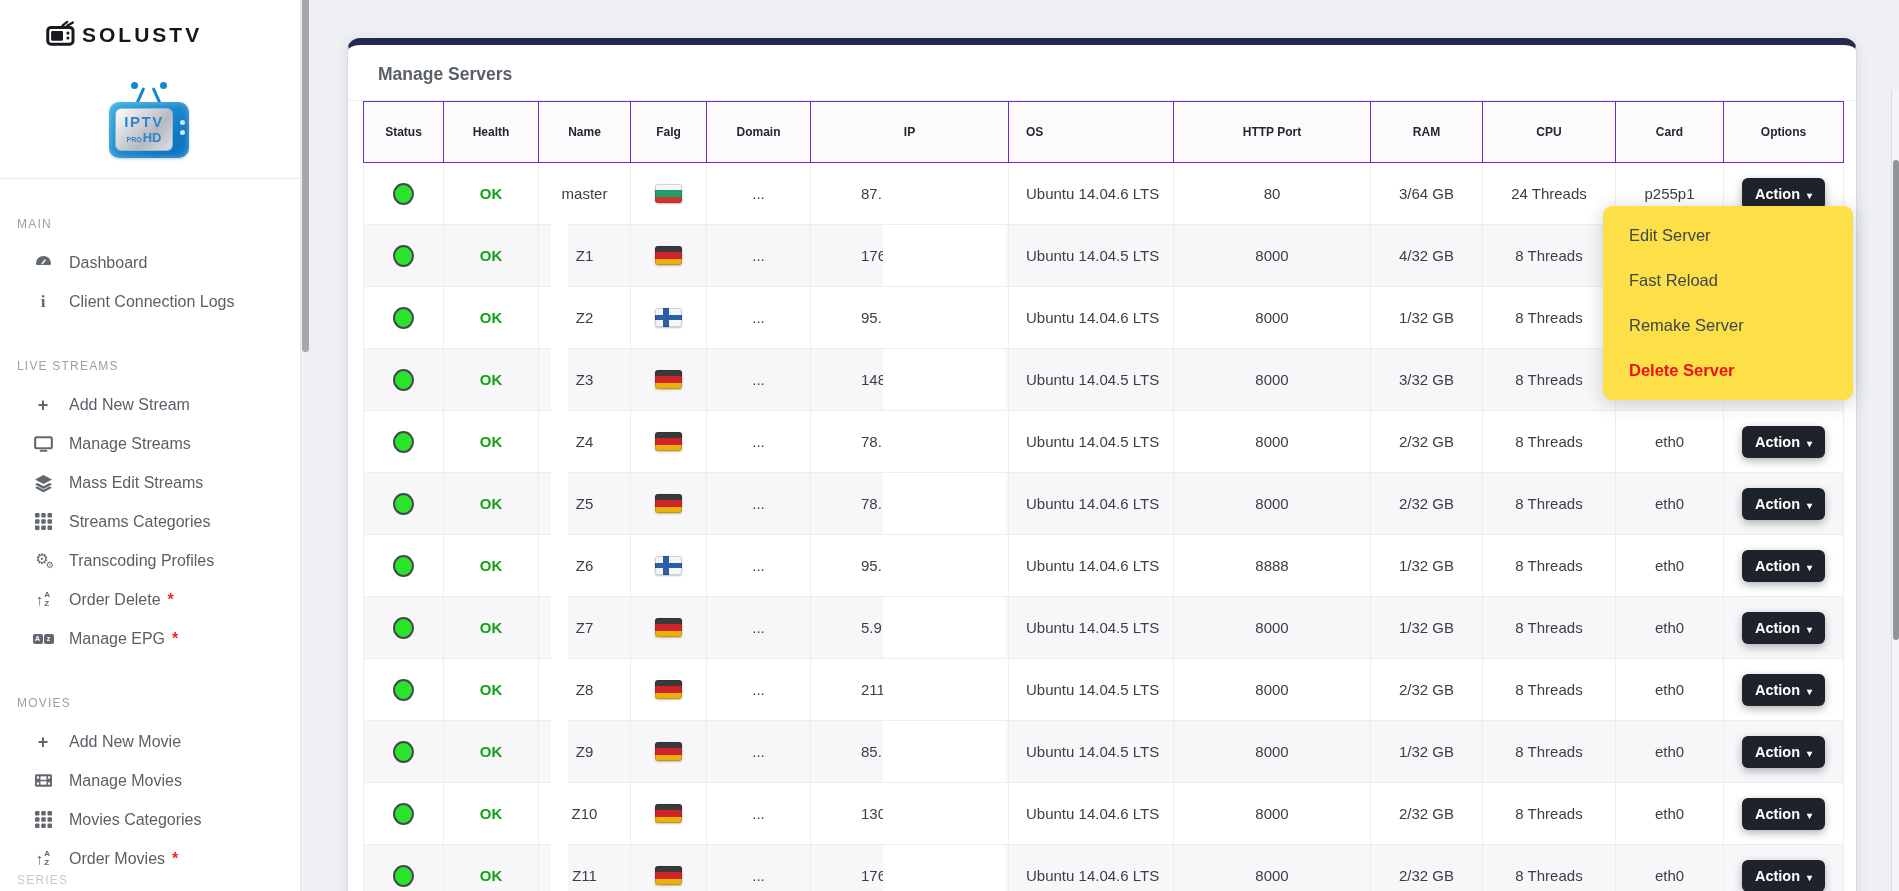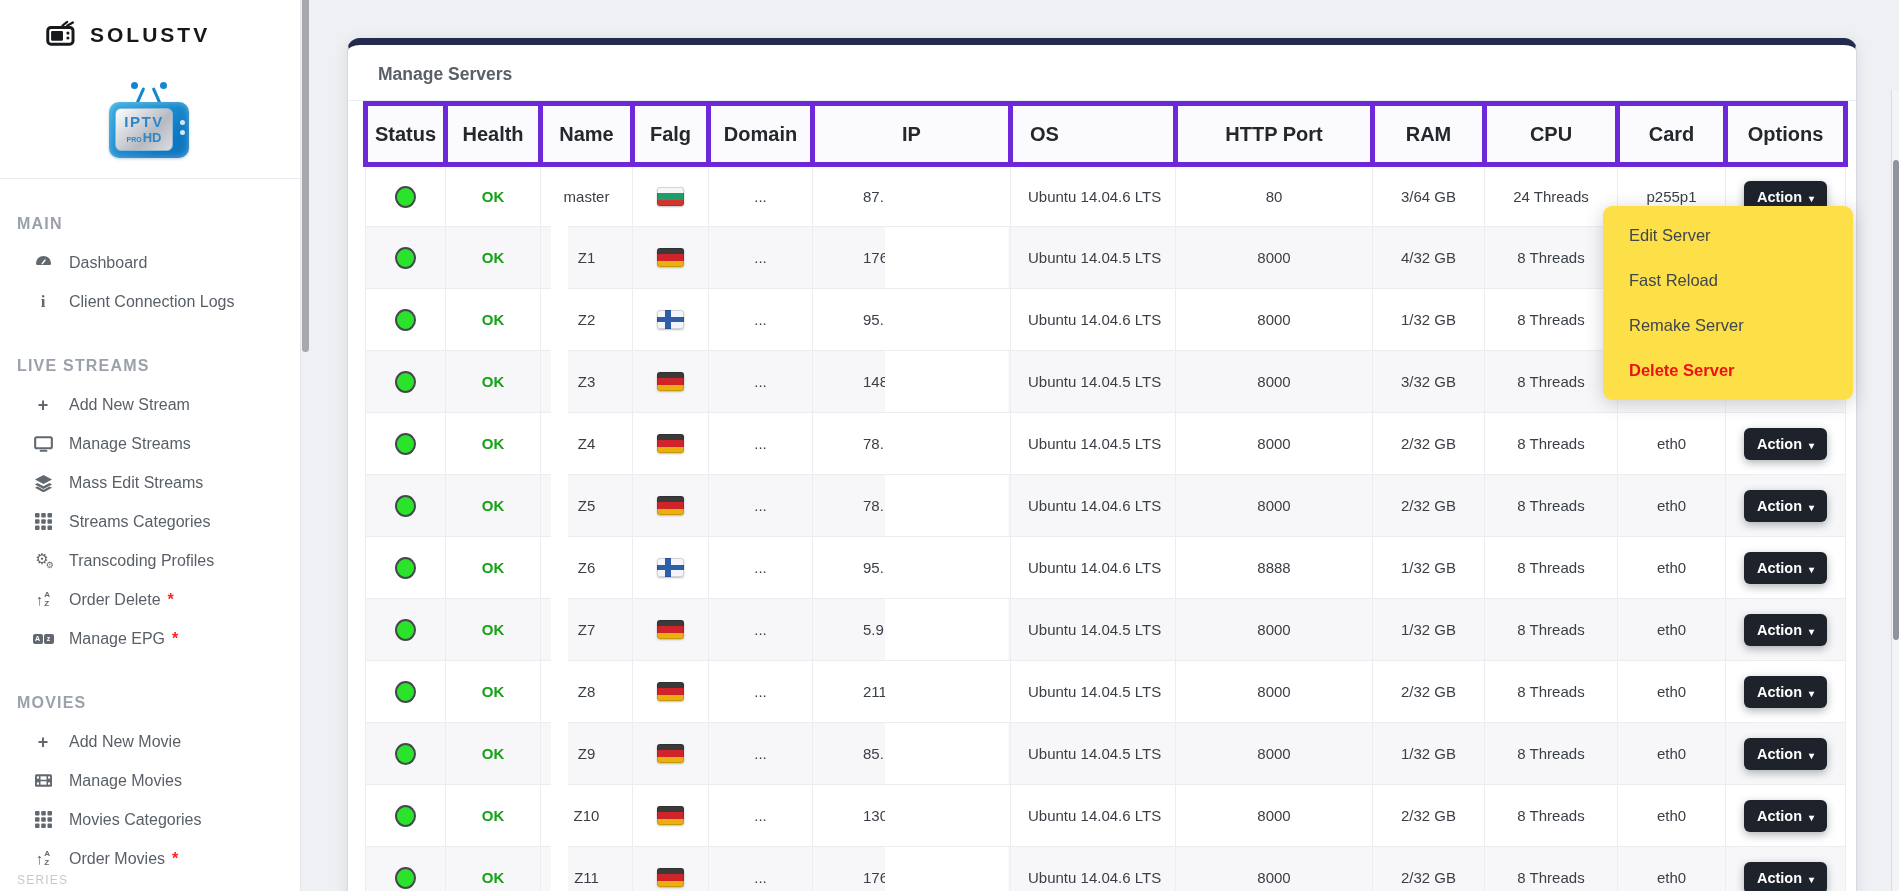--- a/index.html
+++ b/index.html
@@ -3,21 +3,21 @@
 <meta charset="utf-8">
 <style>
   html,body{margin:0;padding:0;background:#eef0f3;}
   *{box-sizing:border-box;}
   .app{position:relative;width:1899px;height:891px;overflow:hidden;background:#eef0f3;
        font-family:"Liberation Sans",sans-serif;color:#3a3f46;}
 
   
   .sidebar{position:absolute;left:0;top:0;width:301px;height:891px;background:#fff;
            border-right:1px solid #e3e4e8;z-index:2;}
-  .brand{display:flex;align-items:center;gap:14px;padding:20px 0 0 46px;}
+  .brand{display:flex;align-items:center;gap:6px;padding:20px 0 0 46px;}
   .brand-name{font-size:21px;font-weight:800;letter-spacing:3px;color:#15171b;}
   .iptv-logo{width:90px;margin:34px auto 0;position:relative;height:78px;}
   .ant{position:absolute;width:3px;height:17px;background:#1187cf;border-radius:2px;}
   .a1{left:34px;top:3px;transform:rotate(24deg);}
   .a2{left:50px;top:3px;transform:rotate(-24deg);}
   .dotl,.dotr{position:absolute;top:-2px;width:7px;height:7px;border-radius:50%;background:#1187cf;}
   .dotl{left:26px;} .dotr{left:55px;}
   .tvbody{position:absolute;left:4px;top:18px;width:80px;height:56px;border-radius:10px;
           background:linear-gradient(140deg,#35aee3 0%,#0e77c2 75%);
           box-shadow:inset 0 0 7px rgba(255,255,255,.35), 0 1px 3px rgba(0,60,120,.25);}
@@ -26,22 +26,22 @@
           border:1px solid #8fb8d8;display:flex;flex-direction:column;align-items:center;justify-content:center;}
   .scr-l1{font-weight:800;font-size:15px;color:#2f86c6;letter-spacing:1.5px;line-height:1.05;}
   .scr-l2{line-height:1;}
   .scr-pro{font-size:7px;font-weight:800;color:#2f86c6;margin-right:1px;}
   .scr-hd{font-size:13px;font-weight:800;color:#2f86c6;}
   .knob{position:absolute;right:4px;width:5px;height:5px;border-radius:50%;background:#cfe9f7;}
   .k1{top:18px;} .k2{top:28px;}
   .side-divider{margin-top:16px;border-top:1px solid #e9eaee;}
   .side-section{margin-top:36px;}
   .side-section.first{margin-top:36px;}
-  .section-label{font-size:16px;letter-spacing:1.2px;color:#9ba1aa;padding:0 0 10px 17px;height:28px;
-                 display:flex;align-items:center;font-weight:700;}
+  .section-label{font-size:12px;letter-spacing:1.2px;color:#9ba1aa;padding:0 0 10px 17px;height:28px;
+                 display:flex;align-items:center;font-weight:400;}
   .side-item{height:39px;display:flex;align-items:center;padding-left:31px;cursor:pointer;color:#595f67;}
   .side-item .icon{width:24px;display:inline-flex;justify-content:center;align-items:center;color:#62686f;
                    margin-right:14px;flex:none;}
   .side-item .lbl{font-size:16px;}
   .star{color:#ff1f1f;font-weight:800;margin-left:7px;font-size:16px;}
   .txt-icon{font-weight:800;font-size:18px;line-height:1;}
   .txt-icon.info{font-family:"Liberation Serif",serif;font-size:17px;}
   .gear-combo{font-size:15px;line-height:1;letter-spacing:-3px;}
   .gear-combo small{font-size:9px;vertical-align:sub;}
   .sort-icon{display:inline-flex;align-items:center;font-size:15px;font-weight:700;line-height:1;}
@@ -55,22 +55,22 @@
                     border-radius:0 0 4px 4px;z-index:6;}
 
   
   .card{position:absolute;left:347px;top:38px;width:1510px;height:880px;background:#fff;
         border:1px solid #d6d9e1;border-top:7px solid var(--c-cardtop,#222a4e);border-radius:13px;
         box-shadow:0 2px 14px rgba(40,45,80,.10);}
   .card-title{margin:0;padding:19px 0 15px 30px;font-size:17.5px;font-weight:700;color:#5a6068;}
   .card-hr{border:none;border-top:1px solid #eceef2;margin:0;}
   .table-wrap{margin:0 15px;}
   table.servers{border-collapse:collapse;table-layout:fixed;width:1480px;font-size:15px;}
-  .servers th{height:61px;font-weight:700;color:#24272c;font-size:20px;background:#fbfbfd;
-              border:5px solid #6d28d9;text-align:center;padding:0;}
+  .servers th{height:61px;font-weight:700;color:#24272c;font-size:12px;background:#fbfbfd;
+              border:1px solid #6d28d9;text-align:center;padding:0;}
   .servers td{height:62px;border:1px solid #ecedf1;text-align:center;padding:0;color:#3a3f46;position:relative;}
   .servers tbody tr:nth-child(even) td{background:#f7f7f9;}
   .servers th.os,.servers td.os{text-align:left;padding-left:17px;}
   .servers td.ip{text-align:left;padding-left:50px;}
   .redact{position:absolute;left:72px;right:2px;top:0;bottom:0;background:#fff;}
   .dot{display:inline-block;width:21px;height:22px;border-radius:50%;
        background:var(--c-online,#2ce32c);border:2px solid #44484c;vertical-align:middle;}
   .ok{color:var(--c-ok,#16a216);font-weight:700;}
   .flag{display:inline-block;width:27px;height:19px;border-radius:3px;vertical-align:middle;
         box-shadow:inset 0 0 0 1px rgba(0,0,0,.14), 0 1px 2px rgba(0,0,0,.25);}

